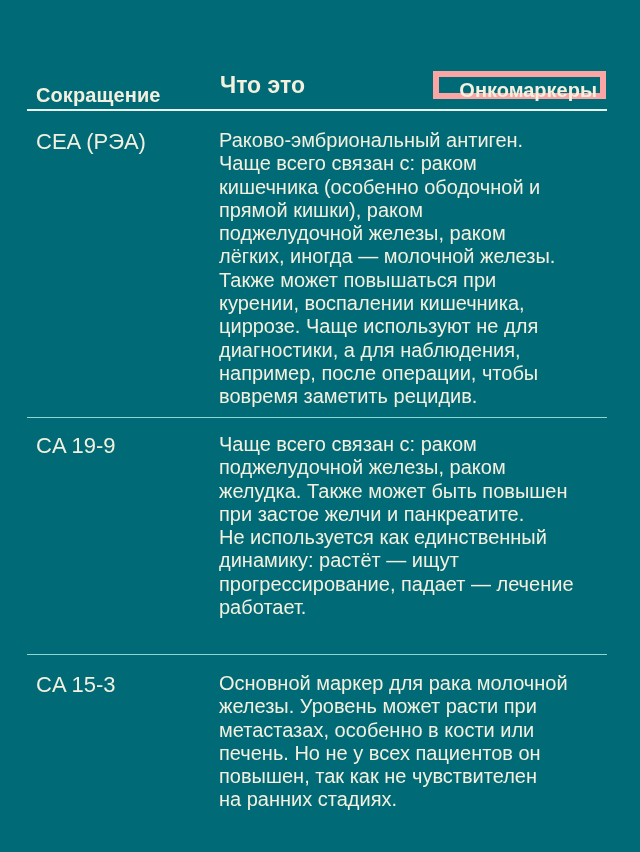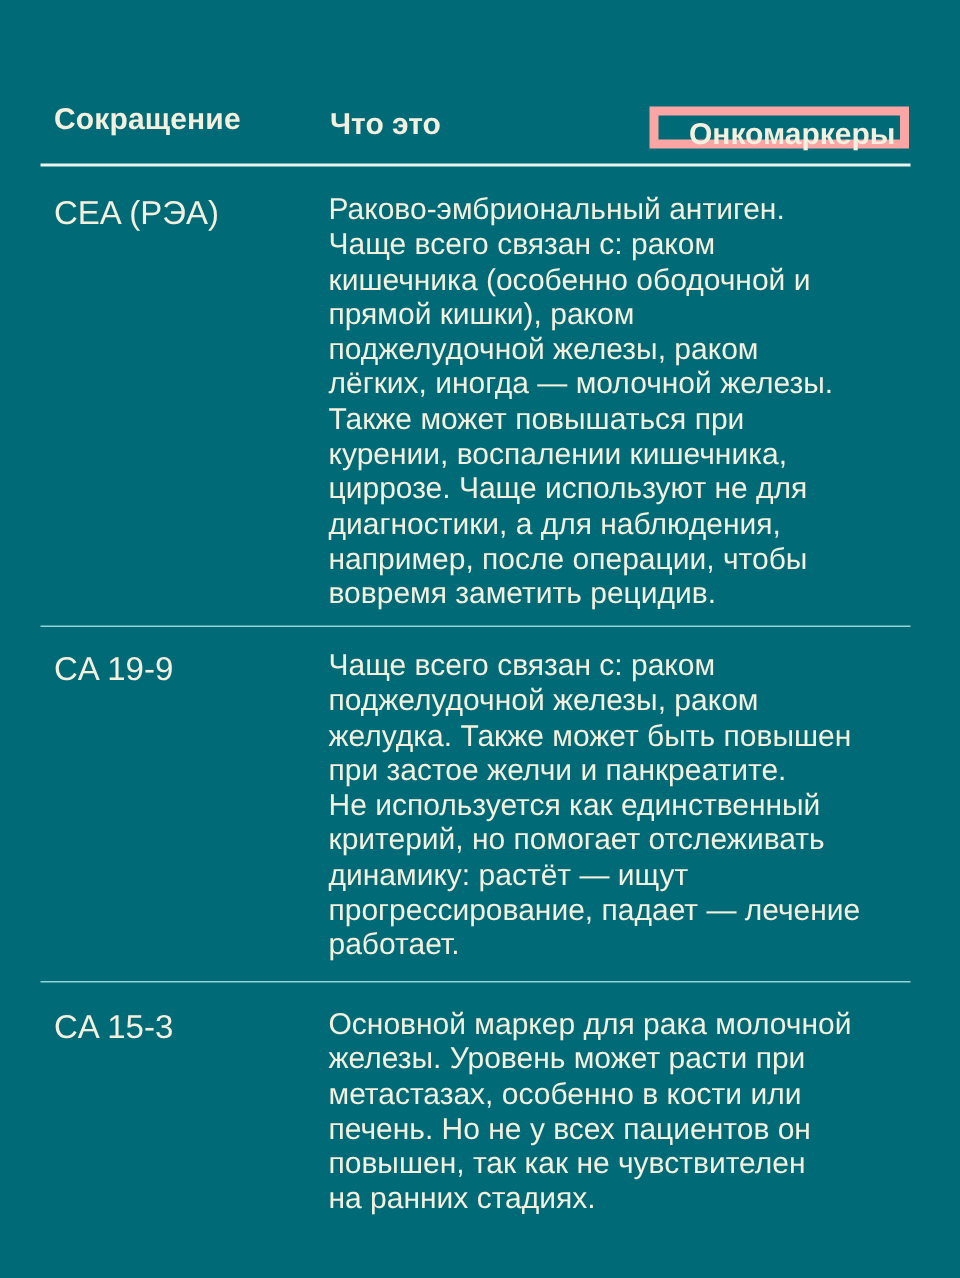--- a/index.html
+++ b/index.html
@@ -22,30 +22,30 @@
     }
     .header {
       position: absolute;
       left: 0; top: 0;
       width: 640px;
       height: 111px;
     }
     .col-abbr-head {
       position: absolute;
       left: 36px;
-      top: 69px;
+      top: 84px;
       font-size: 20px;
       font-weight: bold;
       letter-spacing: 0.1px;
     }
     .col-desc-head {
       position: absolute;
       left: 220px;
       top: 72px;
-      font-size: 20px;
+      font-size: 23px;
       font-weight: bold;
     }
     .tag-box {
       position: absolute;
       left: 433px;
       top: 71px;
       width: 173px;
       height: 28px;
       border: 6px solid #fca5a5;
       box-sizing: border-box;
@@ -128,21 +128,20 @@
   <div class="row-rule" style="top:417px;"></div>
 
   <div class="row" style="top:433px;">
     <div class="abbr">CA 19-9</div>
     <div class="desc">
       <span>Чаще всего связан с: раком</span>
       <span>поджелудочной железы, раком</span>
       <span>желудка. Также может быть повышен</span>
       <span>при застое желчи и панкреатите.</span>
       <span>Не используется как единственный</span>
-      <span>критерий, но помогает отслеживать</span>
       <span>динамику: растёт — ищут</span>
       <span>прогрессирование, падает — лечение</span>
       <span>работает.</span>
     </div>
   </div>
   <div class="row-rule" style="top:654px;"></div>
 
   <div class="row" style="top:672px;">
     <div class="abbr">CA 15-3</div>
     <div class="desc">

